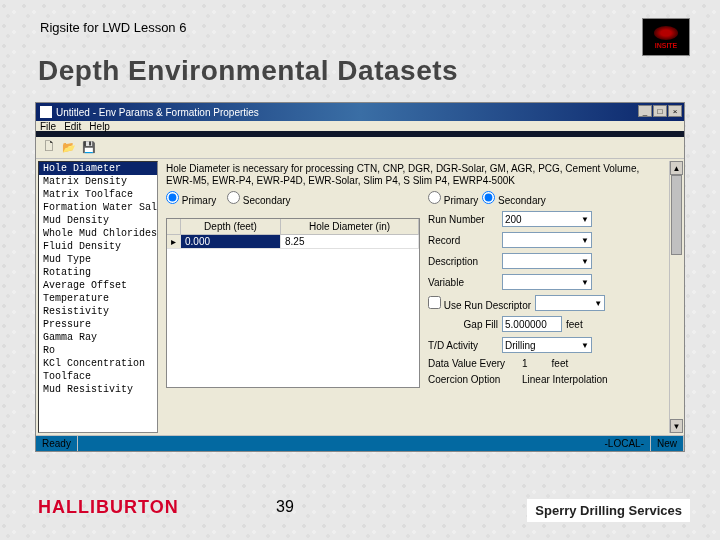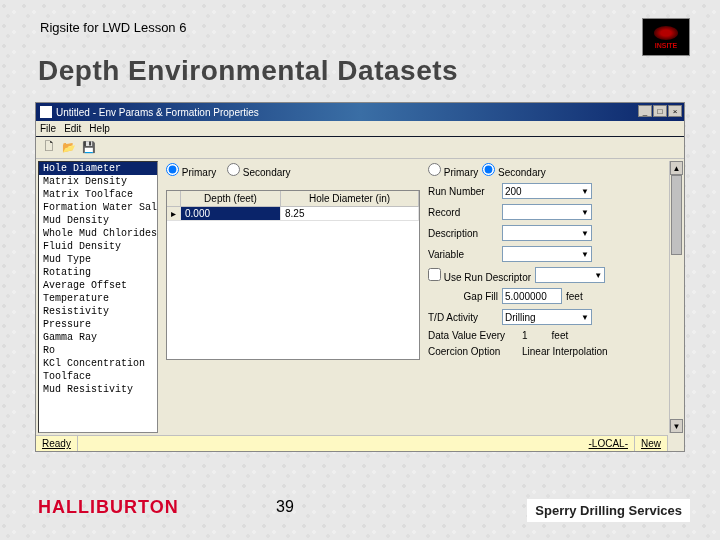--- a/index.html
+++ b/index.html
@@ -8,21 +8,21 @@
   .slide { position: relative; z-index: 1; width: 720px; height: 536px; padding-left: 12px; }
   .top-left { position: absolute; top: 20px; left: 40px; font-size: 13px; color: #000; }
   .logo-insite { position: absolute; top: 18px; right: 30px; width: 48px; height: 38px; background: #000; border: 1px solid #888; display: flex; flex-direction: column; align-items: center; justify-content: center; color: #c00; font-size: 7px; font-weight: bold; }
   .logo-insite .eye { width: 24px; height: 14px; background: radial-gradient(ellipse at center, #b40000 30%, #600 60%, #000 100%); border-radius: 50%; margin-bottom: 2px; }
   .title { position: absolute; top: 55px; left: 38px; font-size: 28px; font-weight: 900; color: #444; letter-spacing: 0.5px; font-family: Arial, sans-serif; }
   .window { position: absolute; top: 102px; left: 35px; width: 650px; height: 350px; background: #ece9d8; border: 1px solid #888; font-family: Tahoma, sans-serif; font-size: 10px; }
   .titlebar { height: 18px; background: linear-gradient(to right, #0a246a, #3a6ea5, #0a246a); color: #fff; font-size: 10px; display: flex; align-items: center; padding: 0 4px; position: relative; }
   .titlebar .ticon { width: 12px; height: 12px; background: #fff; margin-right: 4px; }
   .titlebar .wbtns { position: absolute; right: 2px; top: 2px; display: flex; gap: 1px; }
   .wbtn { width: 14px; height: 12px; background: #d4d0c8; border: 1px solid #808080; font-size: 8px; display: flex; align-items: center; justify-content: center; cursor: pointer; color:#000; }
-  .menubar { height: 16px; background: #ece9d8; border-bottom: 1px solid #0f172a; display: flex; padding: 0 4px; align-items: center; gap: 8px; }
+  .menubar { height: 16px; background: #ece9d8; border-bottom: 6px solid #0f172a; display: flex; padding: 0 4px; align-items: center; gap: 8px; }
   .menubar span { cursor: pointer; }
   .toolbar { height: 22px; background: #ece9d8; border-bottom: 1px solid #c0c0c0; display: flex; align-items: center; padding: 0 4px; gap: 2px; }
   .tbtn { width: 18px; height: 18px; border: 1px solid transparent; display: flex; align-items: center; justify-content: center; cursor: pointer; font-size: 11px; }
   .body { display: flex; height: calc(100% - 72px); }
   .sidebar { width: 120px; background: #fff; border: 1px inset #888; margin: 2px; overflow: auto; font-family: Liberation Mono, monospace; }
   .sidebar .item { padding: 1px 4px; white-space: nowrap; cursor: pointer; font-size:10px; }
   .sidebar .item.sel { background: #0a246a; color: #fff; }
   .main { flex: 1; padding: 4px 6px; position: relative; font-size: 10px; }
   .desc { font-size: 10px; line-height: 1.2; margin-bottom: 4px; padding-right: 16px; }
   .radios-left { margin-bottom: 6px; }
@@ -38,21 +38,21 @@
   .gc { padding: 1px 4px; border-right: 1px solid #e0e0e0; border-bottom: 1px solid #e0e0e0; font-size:10px; }
   .gc1 { width: 14px; background: #ece9d8; }
   .gc2 { width: 100px; background: #0a246a; color: #fff; }
   .gc3 { flex: 1; }
   .right-pane { flex:1; font-size:10px; }
   .right-pane .row { display: flex; align-items: center; margin-bottom: 5px; gap: 4px; }
   .right-pane .lbl { width: 70px; }
   .right-pane input[type=text], .right-pane select { font-size: 10px; height: 16px; border: 1px solid #7f9db9; padding: 0 2px; }
   .drop { width: 90px; height:16px; background:#fff; border:1px solid #7f9db9; display:flex; align-items:center; justify-content:space-between; padding:0 2px; font-size:10px;}
   .drop .arr { font-size:8px; color:#000; }
-  .statusbar { position: absolute; bottom: 0; left: 0; right: 16px; height: 16px; background: #fef9c3; border-top: 1px solid #c0c0c0; display: flex; align-items: center; font-size: 10px; text-decoration: underline; }
+  .statusbar { position: absolute; bottom: 0; left: 0; right: 0; height: 16px; background: #0369a1; border-top: 1px solid #c0c0c0; display: flex; align-items: center; font-size: 10px; }
   .statusbar .cell { padding: 0 6px; border-right: 1px solid #c0c0c0; height: 100%; display: flex; align-items: center; }
   .statusbar .spacer { flex:1; }
   .scrollbar-v { position:absolute; right:1px; top:58px; bottom:18px; width:14px; background:#ece9d8; border-left:1px solid #c0c0c0; }
   .scrollbar-v .thumb { position:absolute; top:14px; height:80px; left:1px; right:1px; background:#c0c0c0; border:1px solid #888;}
   .scrollbar-v .arrup, .scrollbar-v .arrdn { position:absolute; left:0; right:0; height:14px; background:#d4d0c8; border:1px solid #888; font-size:8px; display:flex; align-items:center; justify-content:center;}
   .scrollbar-v .arrup{top:0;} .scrollbar-v .arrdn{bottom:0;}
   .page-num { position: absolute; bottom: 20px; left: 276px; font-size: 16px; color: #000000; }
   .logo-halli { position: absolute; bottom: 18px; left: 38px; font-size: 18px; font-weight: 900; color: #d4002a; letter-spacing: 1px; font-family: Arial, sans-serif; }
   .logo-sperry { position: absolute; bottom: 14px; right: 30px; background:#fff; padding:4px 8px; font-family: 'Arial Black', sans-serif; font-weight:900; font-size:13px; color:#222; }
 </style>
@@ -103,20 +103,21 @@
           <div class="item">Temperature</div>
           <div class="item">Resistivity</div>
           <div class="item">Pressure</div>
           <div class="item">Gamma Ray</div>
           <div class="item">Ro</div>
           <div class="item">KCl Concentration</div>
           <div class="item">Toolface</div>
           <div class="item">Mud Resistivity</div>
         </div>
     <div class="main">
+      <div class="desc">Hole Diameter is necessary for processing CTN, CNP, DGR, DGR-Solar, GM, AGR, PCG, Cement Volume, EWR-M5, EWR-P4, EWR-P4D, EWR-Solar, Slim P4, S Slim P4, EWRP4-500K</div>
       <div class="grid-area">
         <div>
           <div class="radios-left">
             <label><input type="radio" checked="" style=""> <span>Primary</span></label>
             <label><input type="radio" style=""> <span>Secondary</span></label>
           </div>
           <div style="height:6px"></div>
           <div class="grid">
             <div class="grid-head">
               <div class="gh gh1"></div>

